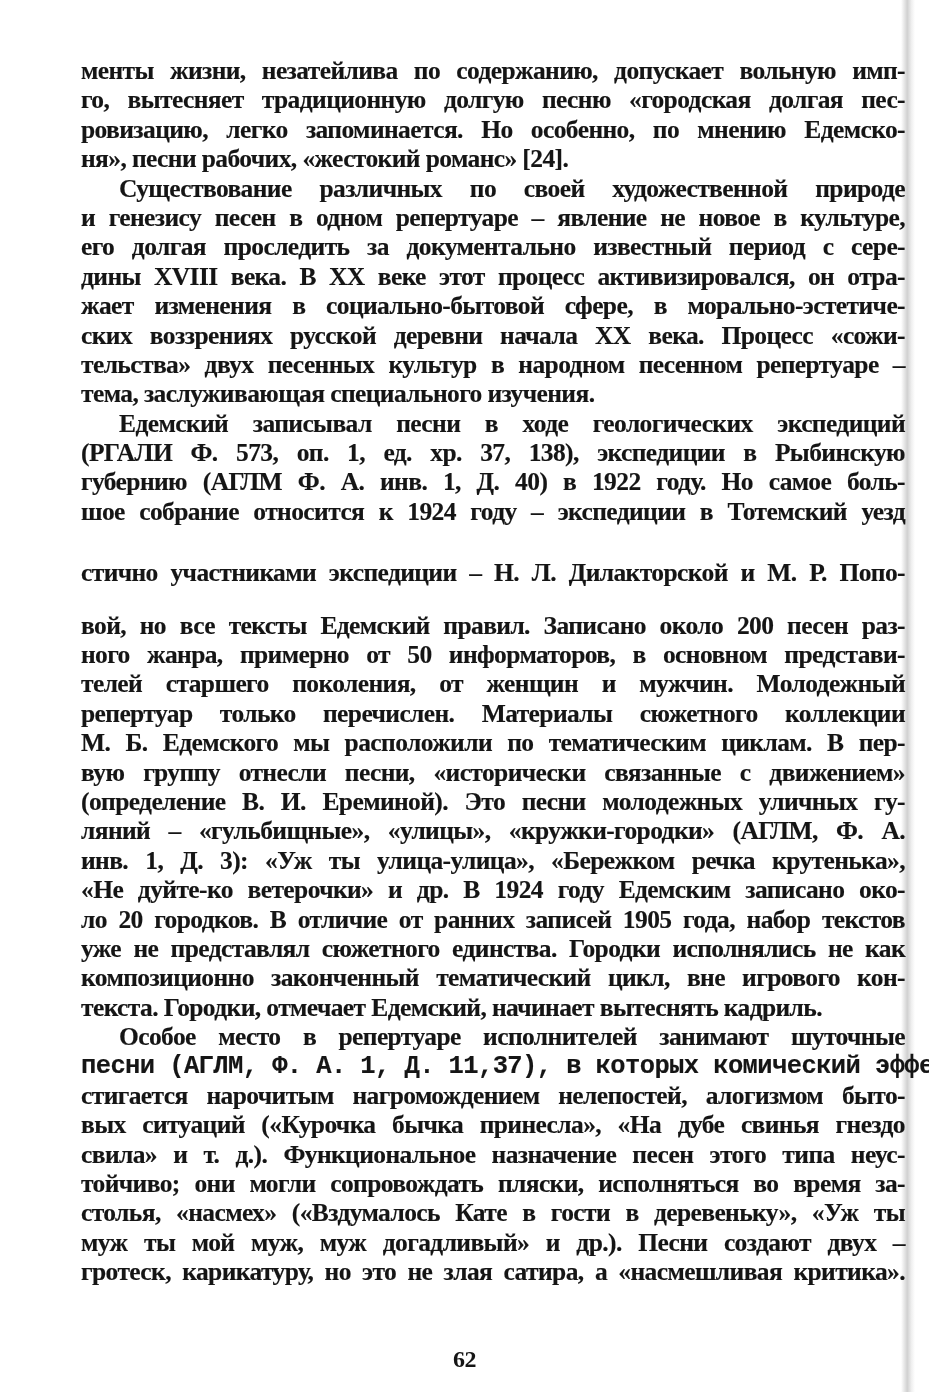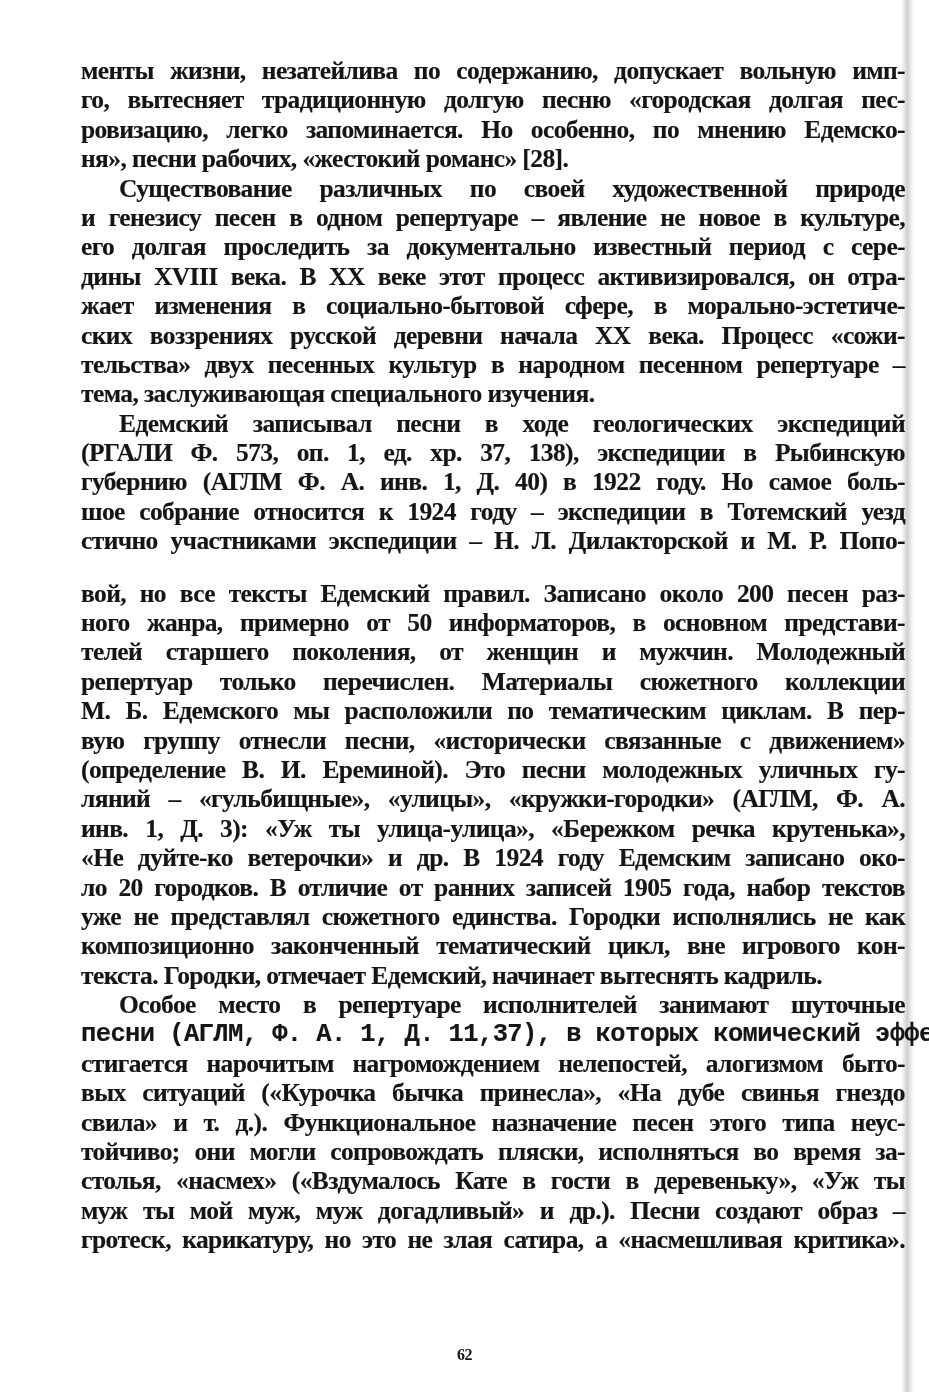--- a/index.html
+++ b/index.html
@@ -19,52 +19,52 @@
   }
   .line {
     display: block; white-space: nowrap; text-align: justify; text-align-last: justify;
     height: 29.4px; overflow: visible;
   }
   .line.last { text-align-last: left; }
   .line.indent { padding-left: 38px; }
   .para { display: block; margin: 0; }
   .folio {
     position: absolute; top: 1346px; left: 0; width: 929px; text-align: center;
-    font-family: "Liberation Serif", "DejaVu Serif", serif; font-size: 16px; color: #151515; font-weight: bold;
+    font-family: "Liberation Serif", "DejaVu Serif", serif; font-size: 24px; color: #151515; font-weight: bold;
     letter-spacing: -0.5px;
   }
 </style>
 </head>
 <body>
 
 <div class="gutter"></div>
 
 <div class="page">
   <div class="para">
     <span class="line" style="display: block;">менты жизни, незатейлива по содержанию, допускает вольную имп-</span>
     <span class="line" style="display: block;">го, вытесняет традиционную долгую песню «городская долгая пес-</span>
     <span class="line" style="display: block;">ровизацию, легко запоминается. Но особенно, по мнению Едемско-</span>
-    <span class="line last" style="display: block;">ня», песни рабочих, «жестокий романс» [28].</span>
+    <span class="line last" style="display: block;">ня», песни рабочих, «жестокий романс» [24].</span>
   </div>
   <div class="para">
     <span class="line indent" style="display: block;">Существование различных по своей художественной природе</span>
     <span class="line" style="display: block;">и  генезису песен в одном репертуаре – явление не новое в культуре,</span>
     <span class="line" style="display: block;">его долгая проследить за документально известный период с сере-</span>
     <span class="line" style="display: block;">дины XVIII века. В XX веке этот процесс активизировался, он отра-</span>
     <span class="line" style="display: block;">жает изменения в социально-бытовой сфере, в морально-эстетиче-</span>
     <span class="line" style="display: block;">ских воззрениях русской деревни начала XX века. Процесс «сожи-</span>
     <span class="line" style="display: block;">тельства» двух песенных культур в народном песенном репертуаре –</span>
     <span class="line last" style="display: block;">тема, заслуживающая специального изучения.</span>
   </div>
   <div class="para">
     <span class="line indent" style="display: block;">Едемский записывал песни в ходе геологических экспедиций</span>
     <span class="line" style="display: block;">(РГАЛИ Ф. 573, оп. 1, ед. хр. 37, 138), экспедиции в Рыбинскую</span>
     <span class="line" style="display: block;">губернию (АГЛМ Ф. А. инв. 1, Д. 40) в 1922 году. Но самое боль-</span>
     <span class="line" style="display: block;">шое собрание относится к 1924 году – экспедиции в Тотемский уезд</span>
-    <span class="line" style="display: block;">стично участниками экспедиции – Н. Л. Дилакторской и М. Р. Попо-</span>
+    <span class="line" style="display: block; margin-top: 32px;">стично участниками экспедиции – Н. Л. Дилакторской и М. Р. Попо-</span>
     <span class="line" style="display: block; margin-top: 23px;">вой, но все тексты Едемский правил. Записано около 200 песен раз-</span>
     <span class="line" style="display: block;">ного жанра, примерно от 50 информаторов, в основном представи-</span>
     <span class="line" style="display: block;">телей старшего поколения, от женщин и мужчин. Молодежный</span>
     <span class="line" style="display: block;">репертуар только перечислен. Материалы сюжетного коллекции</span>
     <span class="line" style="display: block;">М. Б. Едемского мы расположили по тематическим циклам. В пер-</span>
     <span class="line" style="display: block;">вую группу отнесли песни, «исторически связанные с движением»</span>
     <span class="line" style="display: block;">(определение В. И. Ереминой). Это песни молодежных уличных гу-</span>
     <span class="line" style="display: block;">ляний – «гульбищные», «улицы», «кружки-городки» (АГЛМ, Ф. А.</span>
     <span class="line" style="display: block;">инв. 1, Д. 3): «Уж ты улица-улица», «Бережком речка крутенька»,</span>
     <span class="line" style="display: block;">«Не дуйте-ко ветерочки» и др. В 1924 году Едемским записано око-</span>
@@ -74,18 +74,18 @@
     <span class="line last" style="display: block;">текста. Городки, отмечает Едемский, начинает вытеснять кадриль.</span>
   </div>
   <div class="para">
     <span class="line indent" style="display: block;">Особое место в репертуаре исполнителей занимают шуточные</span>
     <span class="line" style="display: block; font-family: Liberation Mono, monospace;">песни (АГЛМ, Ф. А. 1, Д. 11,37), в которых комический эффект до-</span>
     <span class="line" style="display: block;">стигается нарочитым нагромождением нелепостей, алогизмом быто-</span>
     <span class="line" style="display: block;">вых ситуаций («Курочка бычка принесла», «На дубе свинья гнездо</span>
     <span class="line" style="display: block;">свила» и т. д.). Функциональное назначение песен этого типа неус-</span>
     <span class="line" style="display: block;">тойчиво; они могли сопровождать пляски, исполняться во время за-</span>
     <span class="line" style="display: block;">столья, «насмех» («Вздумалось Кате в гости в деревеньку», «Уж ты</span>
-    <span class="line" style="display: block;">муж ты мой муж, муж догадливый» и др.). Песни создают образ –</span>
+    <span class="line" style="display: block;">муж ты мой муж, муж догадливый» и др.). Песни создают двух –</span>
     <span class="line" style="display: block;">гротеск, карикатуру, но это не злая сатира, а «насмешливая критика».</span>
   </div>
 </div>
 
 <div class="folio">62</div>
 
 </body></html>

